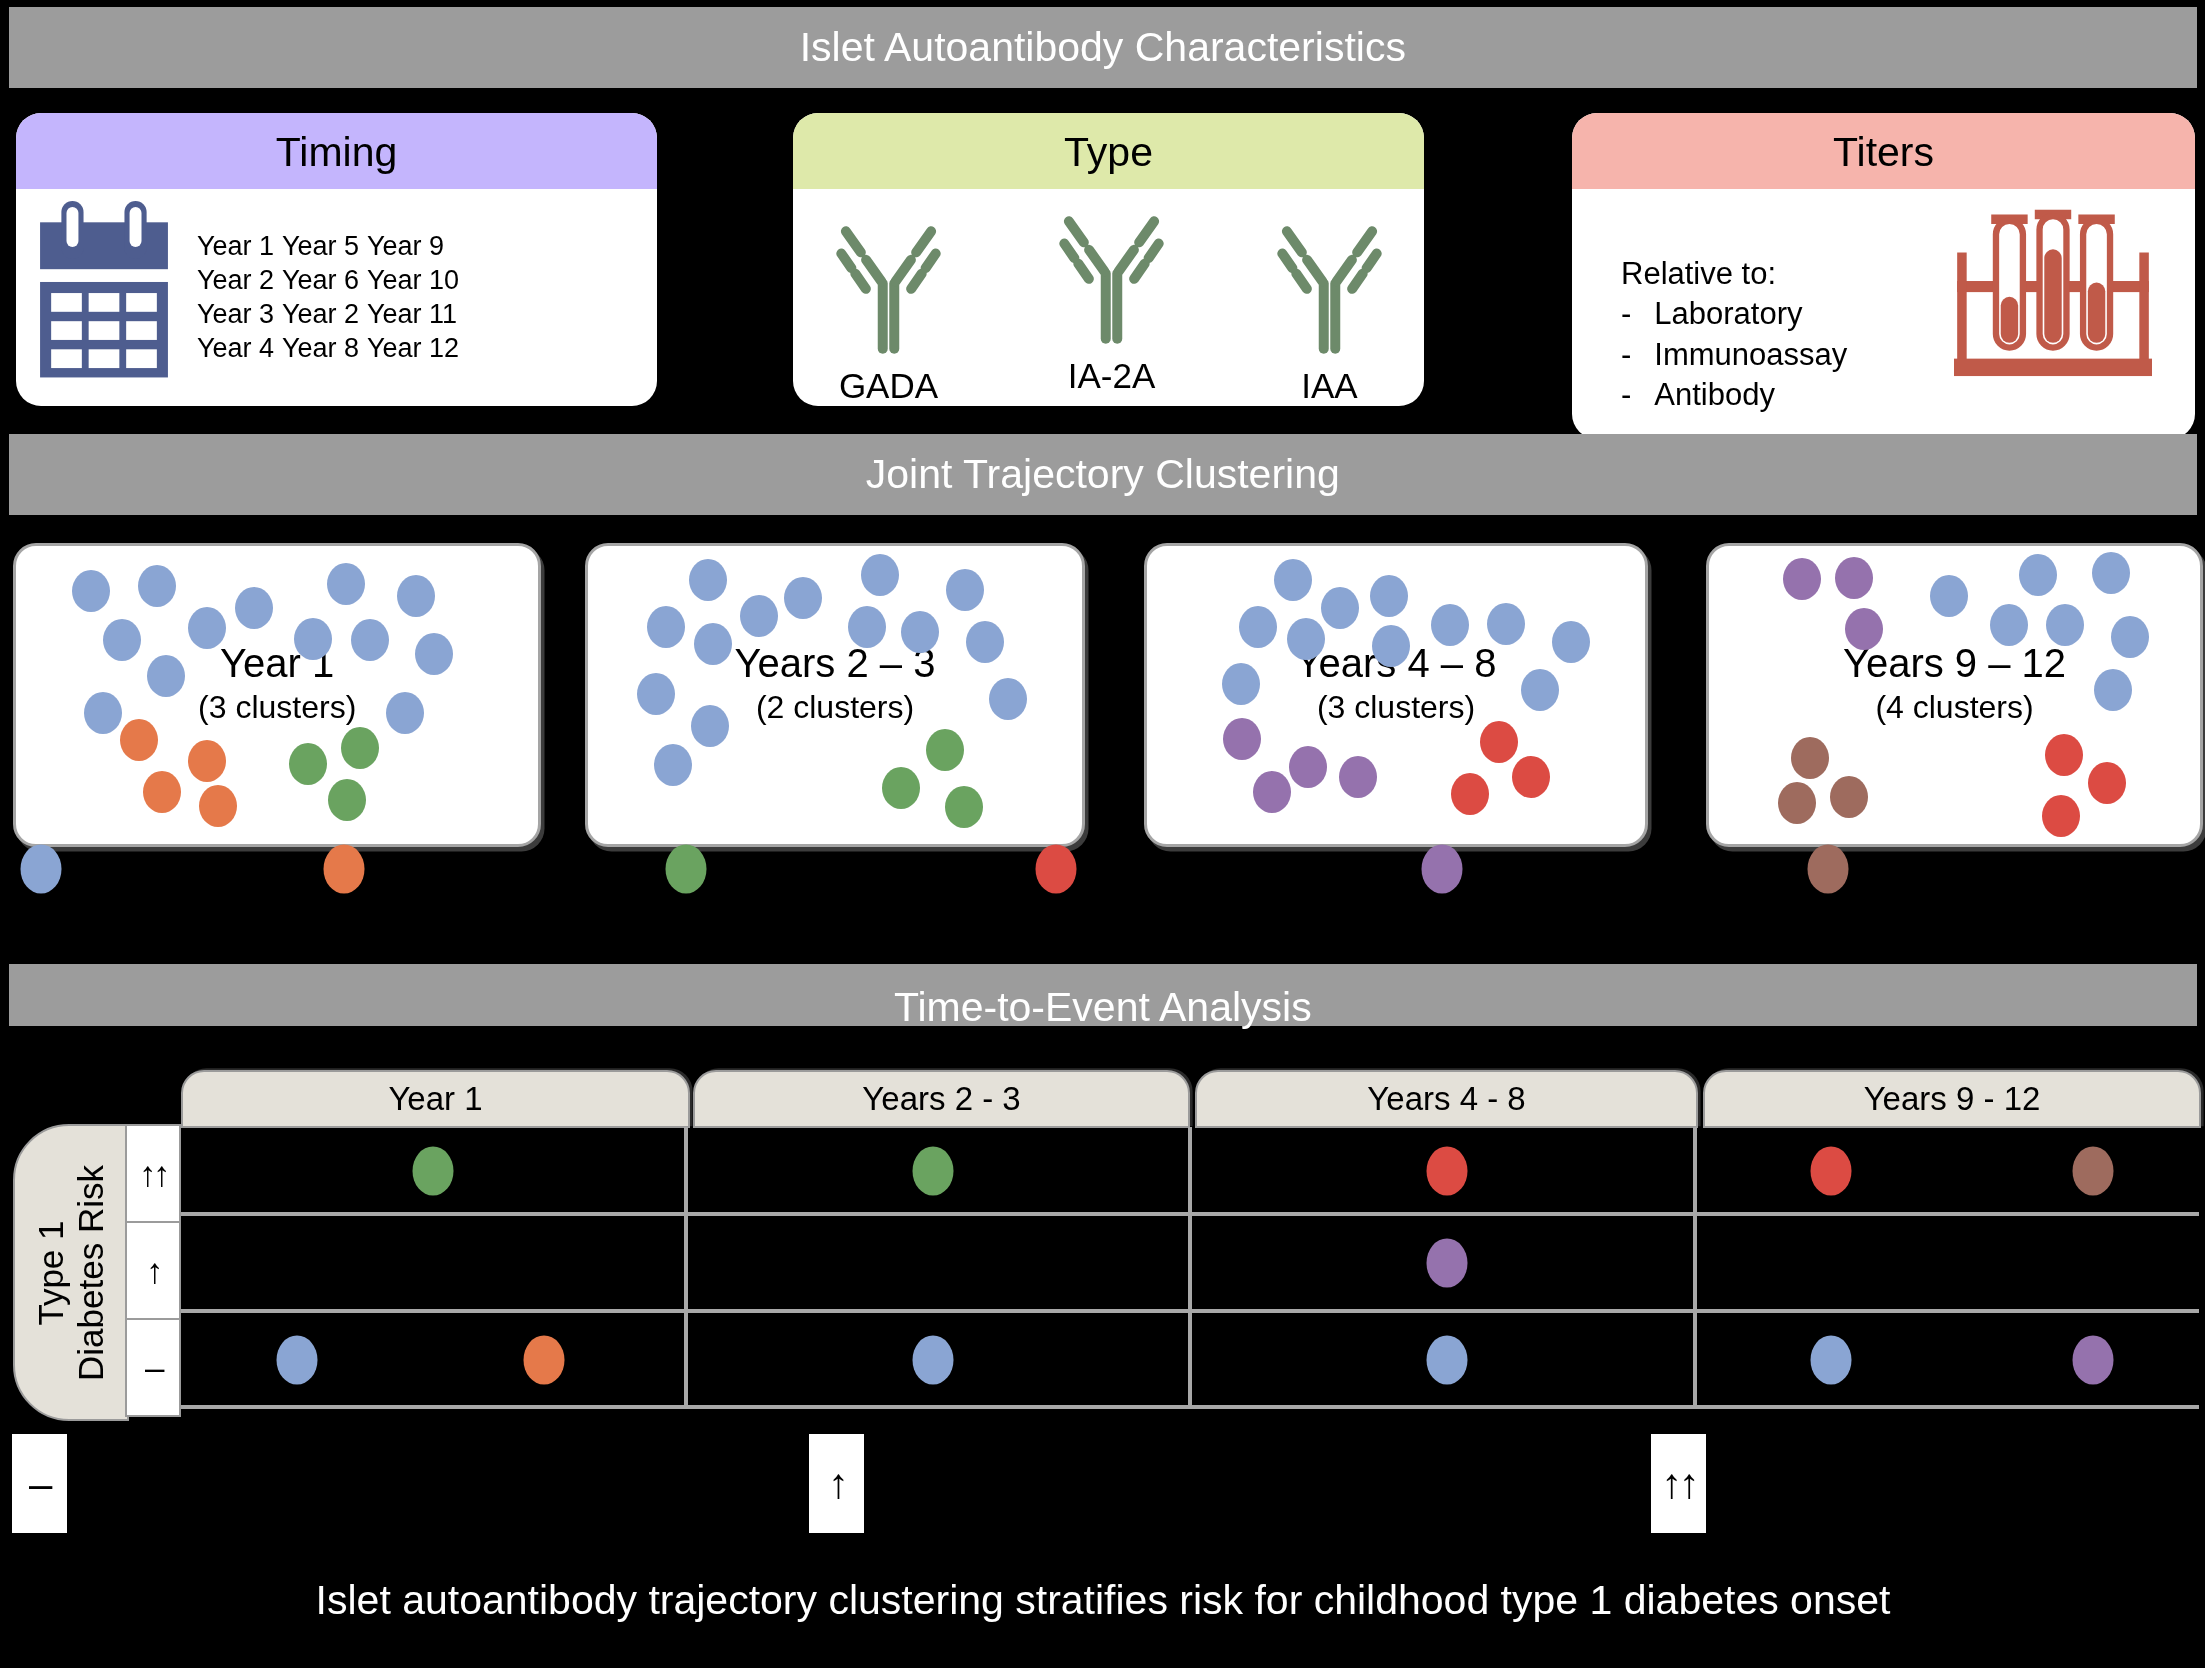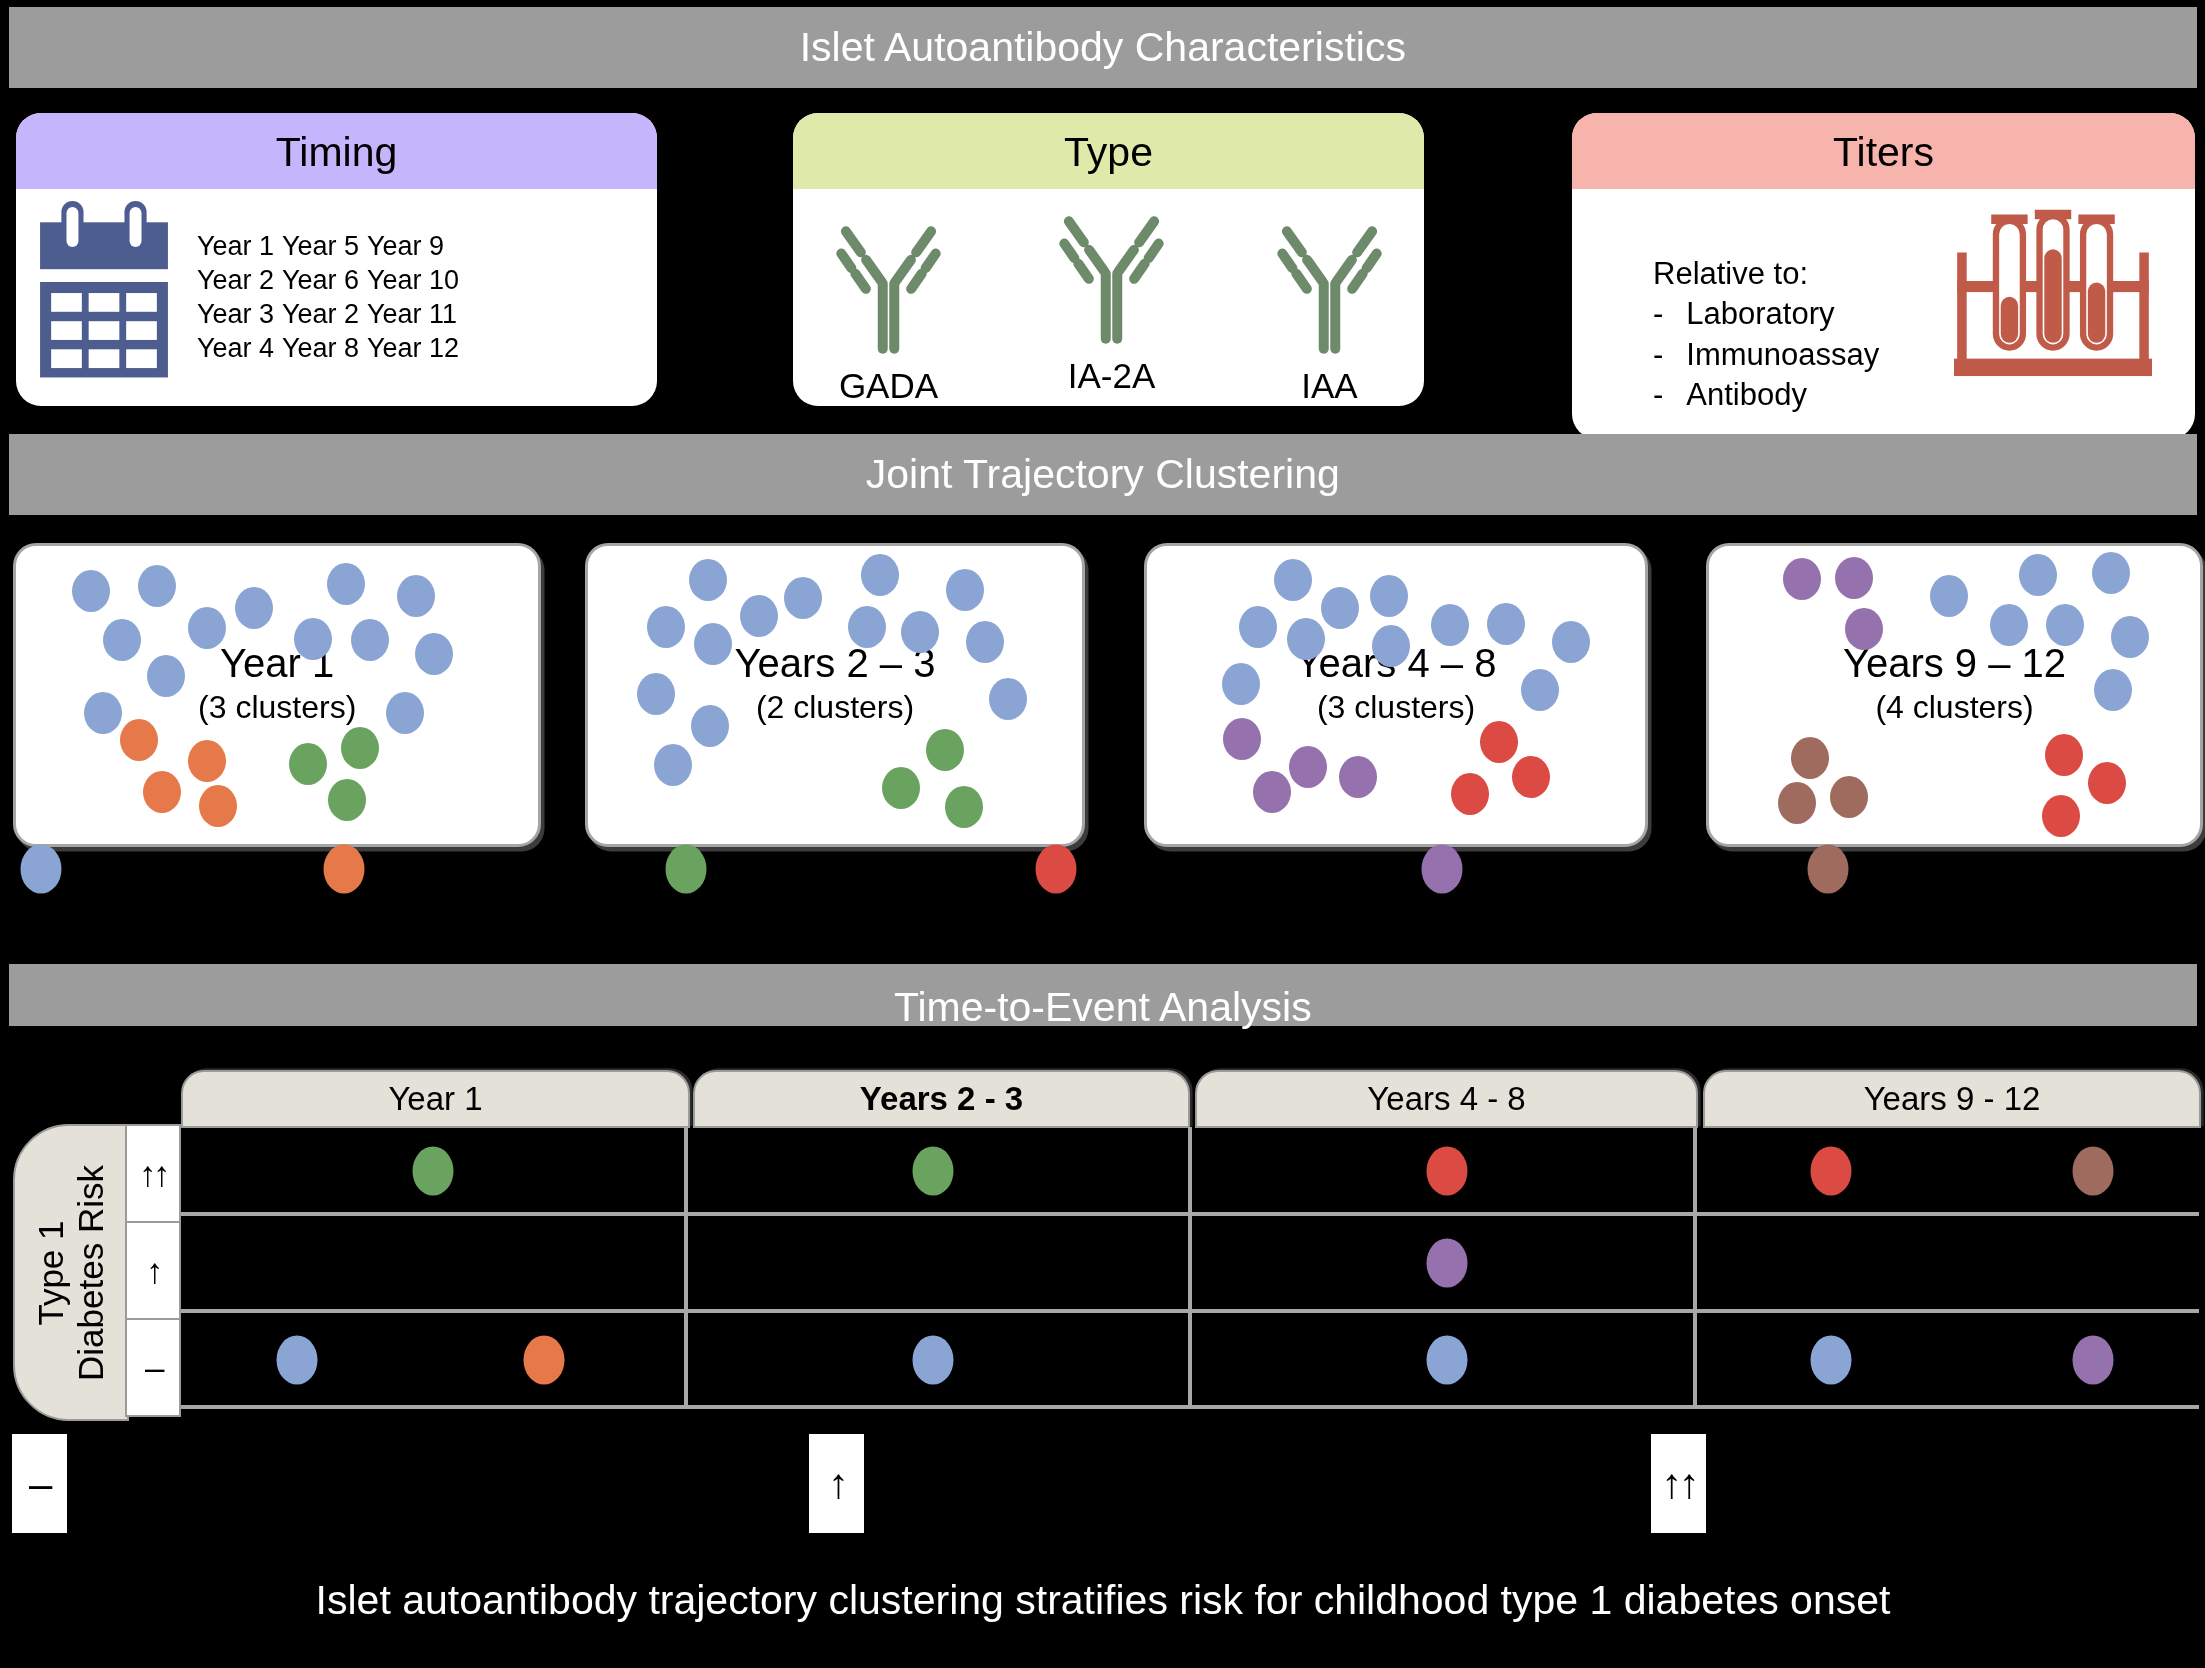--- a/index.html
+++ b/index.html
@@ -14,21 +14,21 @@
   }
   
   .infobox{position:absolute;background:#fff;border-radius:25px;overflow:hidden;}
   .infohead{height:76px;line-height:78px;text-align:center;font-size:41px;color:#000;}
   .years-grid{
     position:absolute;display:grid;grid-template-columns:85px 85px 95px;
     grid-auto-rows:34px;font-size:27px;color:#000;align-items:center;text-align:left;
   }
   .ab-fig{position:absolute;width:141px;text-align:center;}
   .ab-label{font-size:35px;color:#000;margin-top:5.3px;}
-  .titers-text{position:absolute;font-size:31px;color:#000;line-height:36px;margin-left:32px;}
+  .titers-text{position:absolute;font-size:31px;color:#000;line-height:36px;}
   .titers-item{display:flex;gap:23px;margin-top:4.4px;}
   
   .cluster-box{
     position:absolute;background:#fff;border:3.5px solid #a5a5a5;border-radius:23px;
     box-shadow:3.5px 4.4px 0 rgba(110,110,110,.55);
   }
   .cluster-title{position:absolute;top:32%;width:100%;text-align:center;font-size:40px;color:#000;}
   .cluster-sub{position:absolute;top:48%;width:100%;text-align:center;font-size:32px;color:#000;}
   .dot{position:absolute;border-radius:50%;transform:translate(-50%,-50%);}
   
@@ -291,21 +291,21 @@
       <div class="dot" style="background: rgb(106, 163, 96); left: 686px; top: 869px; width: 41px; height: 49px;"></div>
       <div class="dot" style="background: rgb(220, 75, 67); left: 1056px; top: 869px; width: 41px; height: 49px;"></div>
       <div class="dot" style="background: rgb(149, 114, 173); left: 1442px; top: 869px; width: 41px; height: 49px;"></div>
       <div class="dot" style="background: rgb(158, 107, 94); left: 1828px; top: 869px; width: 41px; height: 49px;"></div>
     </div>
 
   <div class="banner" style="top:964px;height:62px;line-height:86px">Time-to-Event Analysis</div>
 
   <div id="tabs">
       <div class="tab" style="left: 181px; width: 505px;">Year 1</div>
-      <div class="tab" style="left: 693px; width: 493px; font-weight: bold;">Years 2 - 3</div>
+      <div class="tab" style="left: 693px; width: 493px;">Years 2 - 3</div>
       <div class="tab" style="left: 1195px; width: 499px;">Years 4 - 8</div>
       <div class="tab" style="left: 1703px; width: 494px;">Years 9 - 12</div>
     </div>
 
   <div class="rowlabel">
     <div class="rowlabel-text">
       <div>Type 1</div>
       <div>Diabetes Risk</div>
     </div>
   </div>

